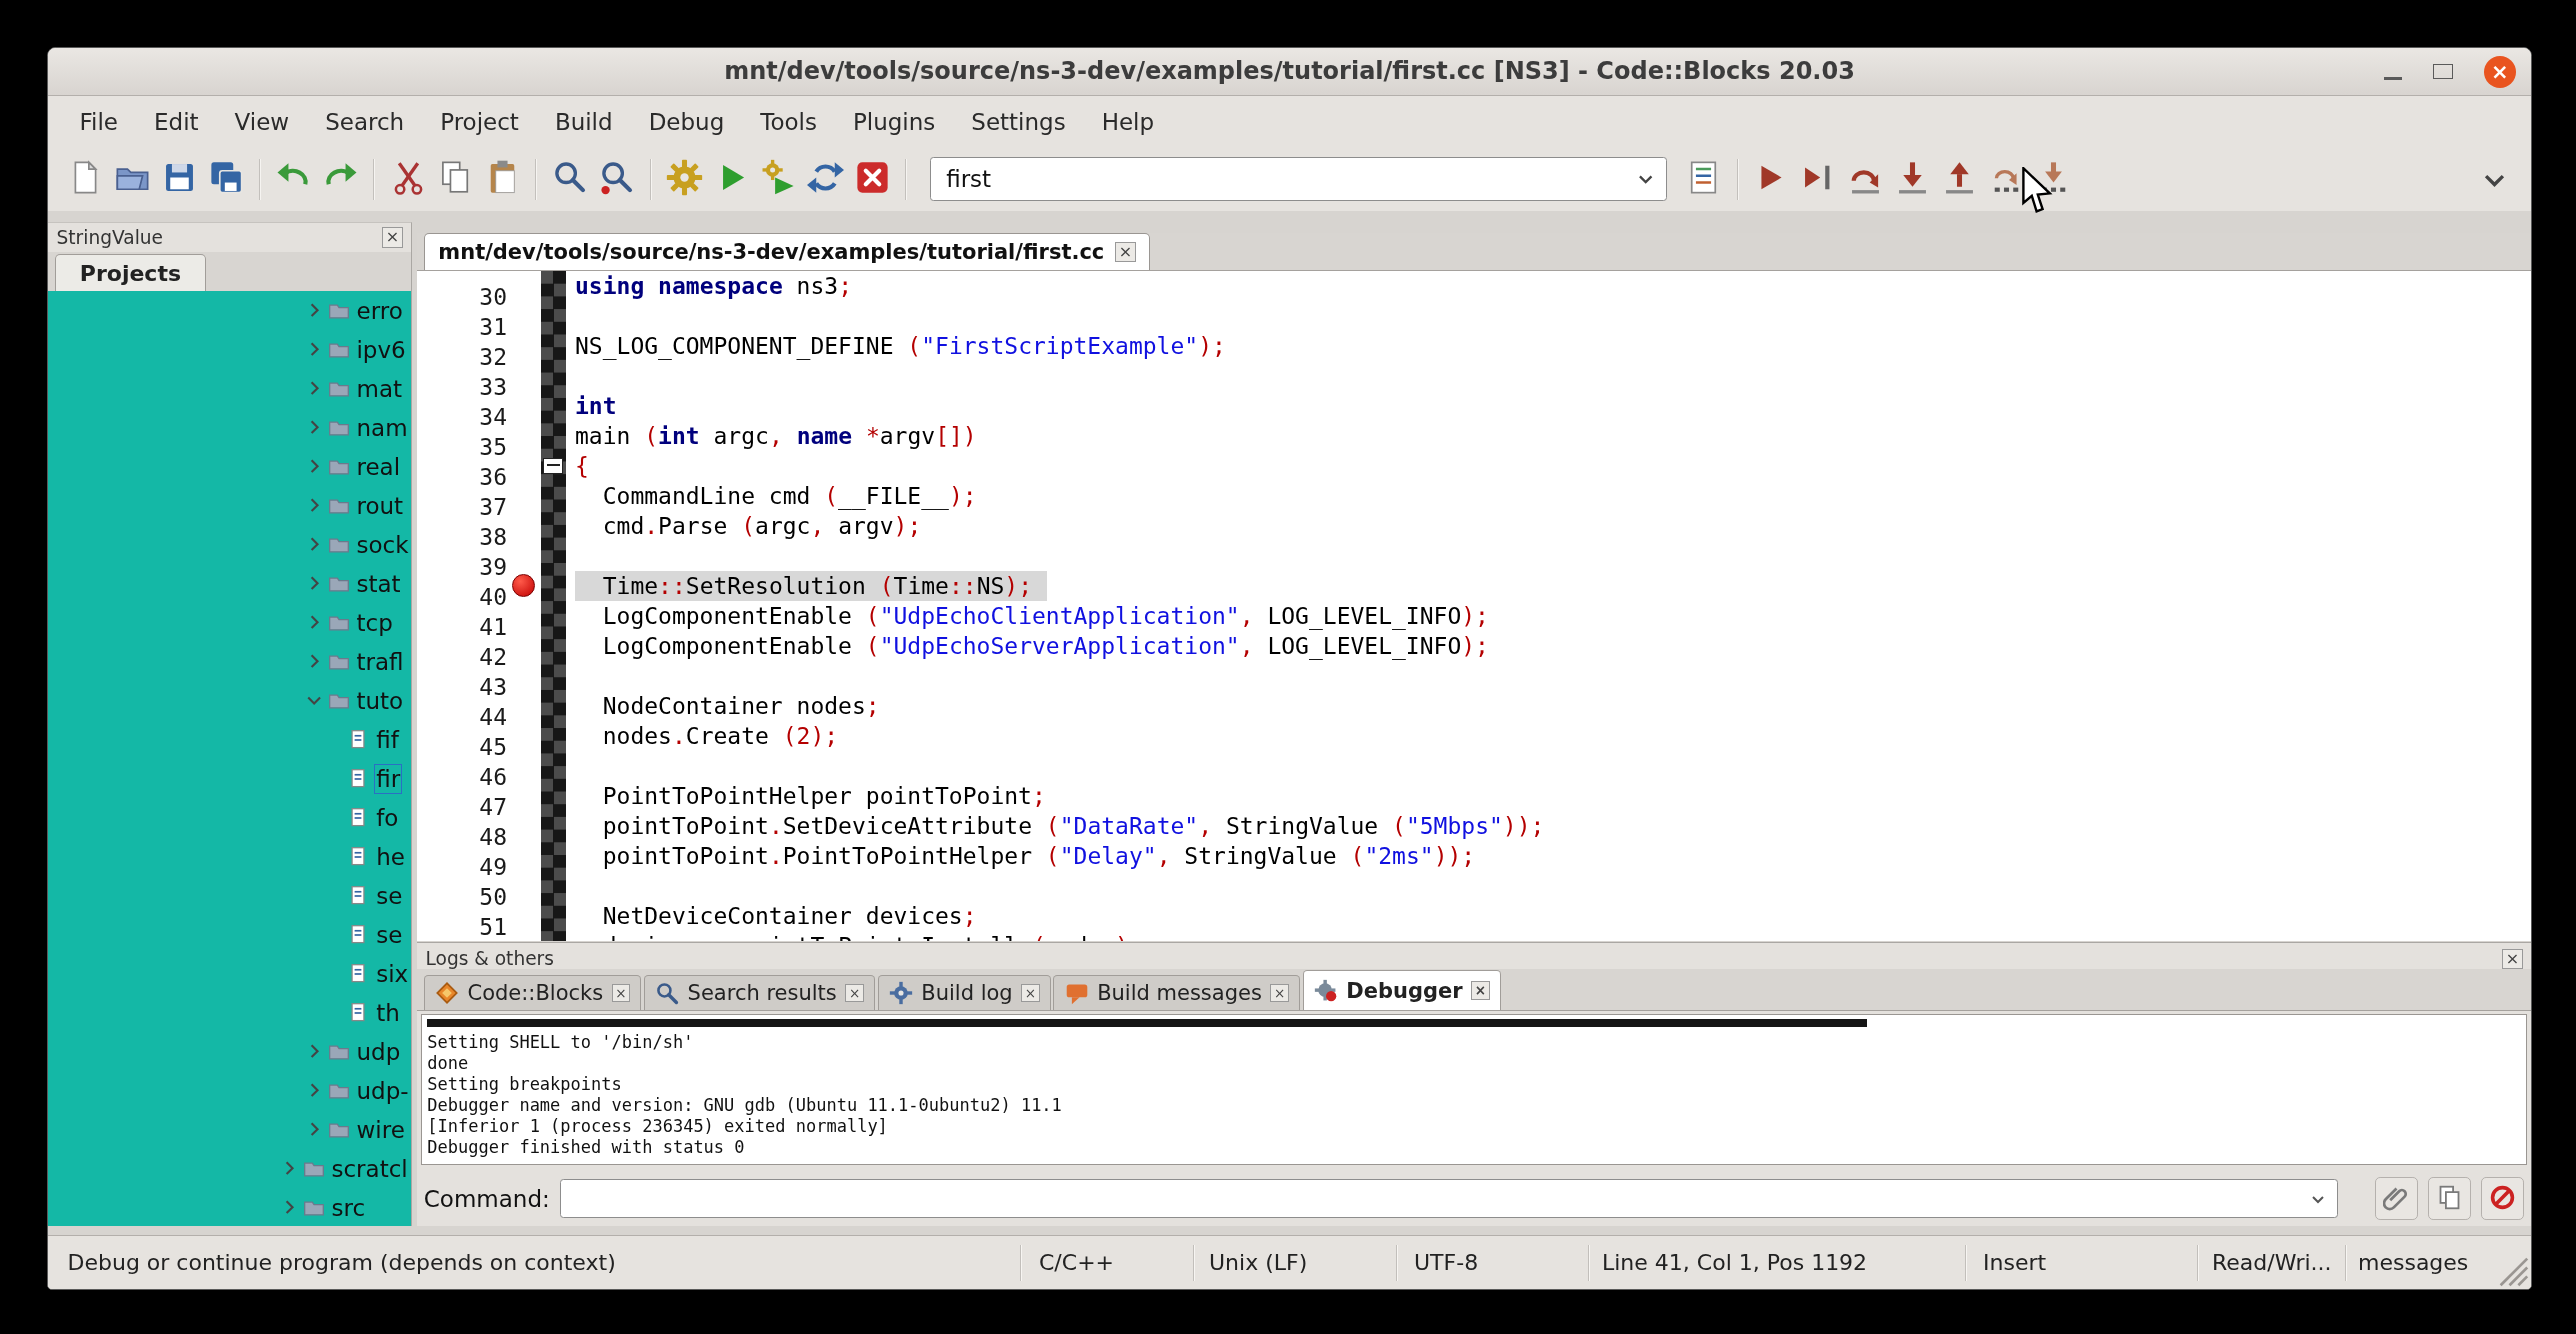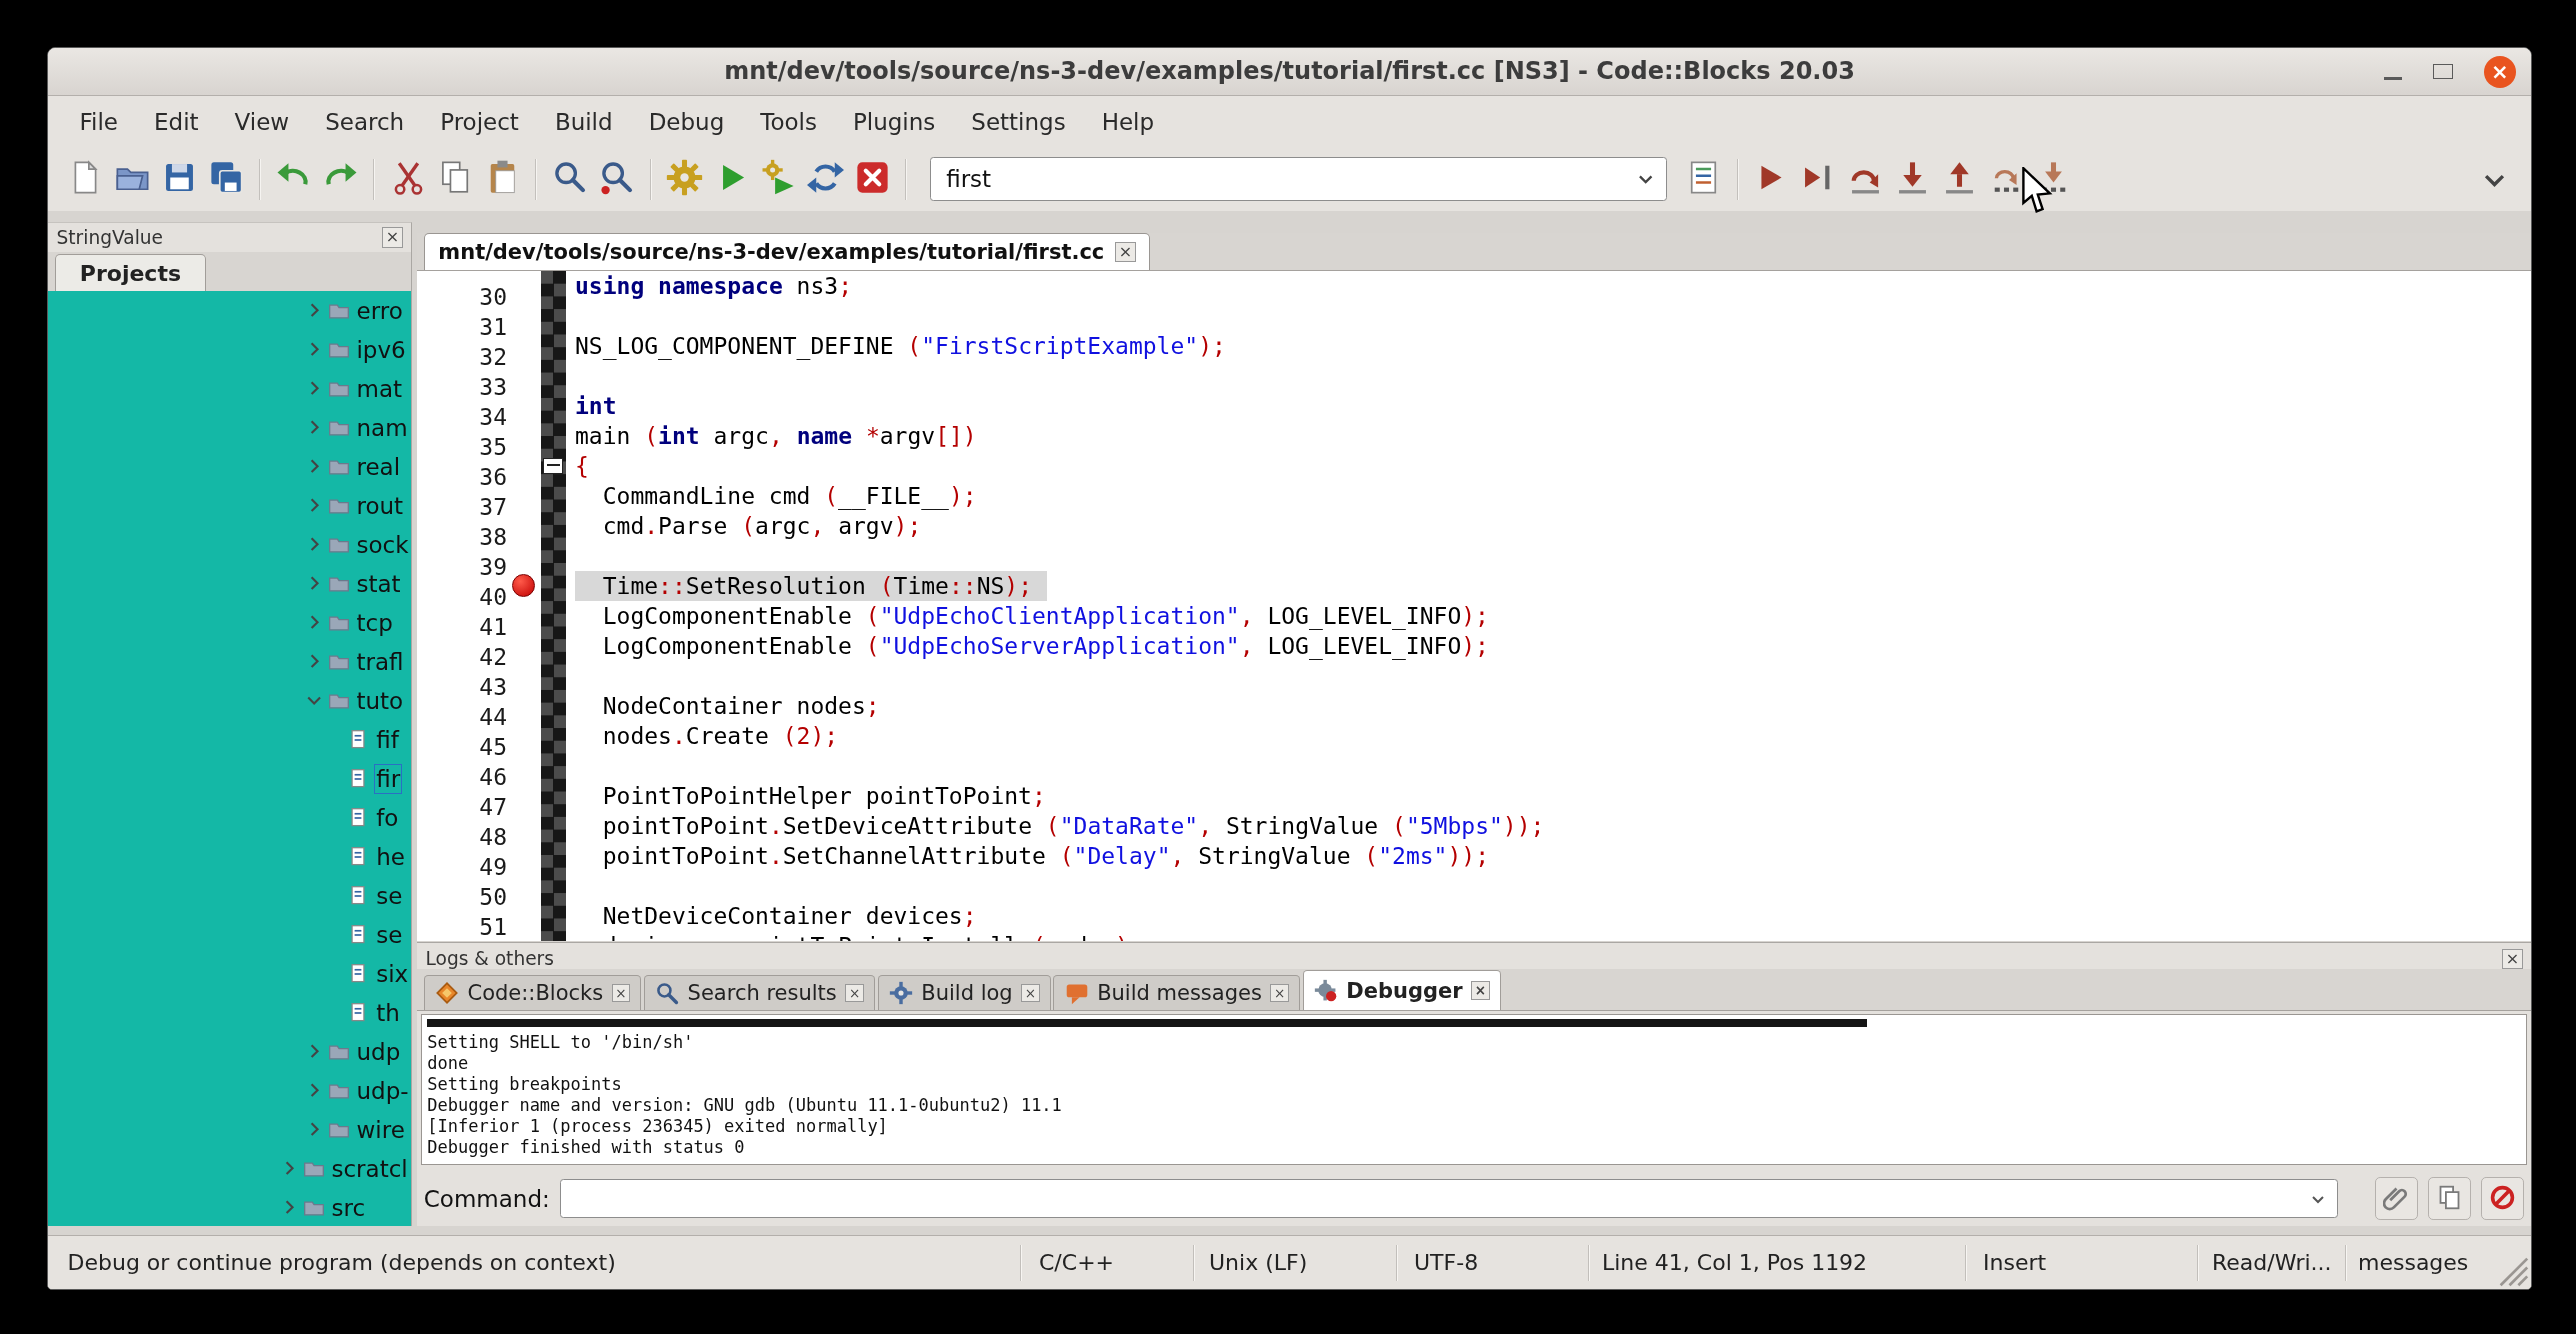--- a/index.html
+++ b/index.html
@@ -633,21 +633,21 @@
           <div class="code-line">
             <span class="lnum">47</span>
             <span class="lcode"><span class="seg p">  PointToPointHelper pointToPoint</span><span class="seg o">;</span></span>
           </div>
           <div class="code-line">
             <span class="lnum">48</span>
             <span class="lcode"><span class="seg p">  pointToPoint</span><span class="seg o">.</span><span class="seg p">SetDeviceAttribute </span><span class="seg o">(</span><span class="seg s">"DataRate"</span><span class="seg o">,</span><span class="seg p"> StringValue </span><span class="seg o">(</span><span class="seg s">"5Mbps"</span><span class="seg o">));</span></span>
           </div>
           <div class="code-line">
             <span class="lnum">49</span>
-            <span class="lcode"><span class="seg p">  pointToPoint</span><span class="seg o">.</span><span class="seg p">SetChannelAttribute </span><span class="seg o">(</span><span class="seg s">"Delay"</span><span class="seg o">,</span><span class="seg p"> StringValue </span><span class="seg o">(</span><span class="seg s">"2ms"</span><span class="seg o">));</span></span>
+            <span class="lcode"><span class="seg p">  pointToPoint</span><span class="seg o">.</span><span class="seg p">PointToPointHelper </span><span class="seg o">(</span><span class="seg s">"Delay"</span><span class="seg o">,</span><span class="seg p"> StringValue </span><span class="seg o">(</span><span class="seg s">"2ms"</span><span class="seg o">));</span></span>
           </div>
           <div class="code-line">
             <span class="lnum">50</span>
             <span class="lcode"></span>
           </div>
           <div class="code-line">
             <span class="lnum">51</span>
             <span class="lcode"><span class="seg p">  NetDeviceContainer devices</span><span class="seg o">;</span></span>
           </div>
           <div class="code-line">

